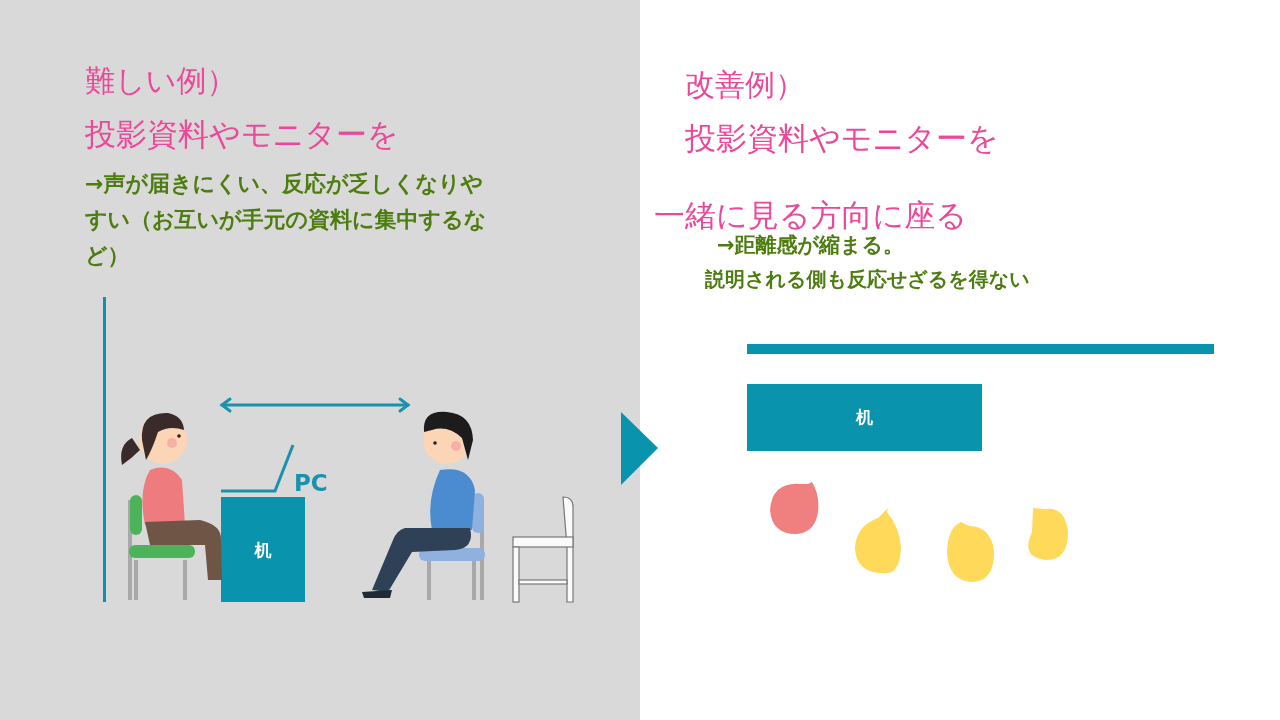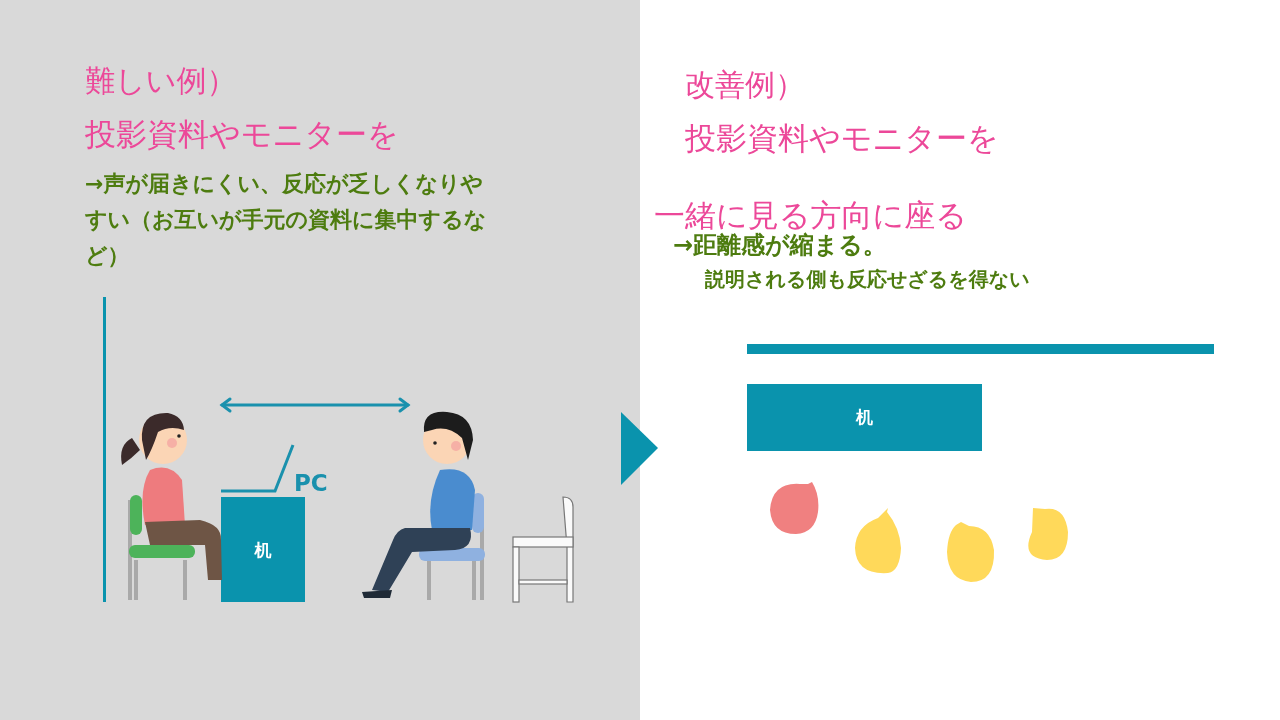--- a/index.html
+++ b/index.html
@@ -86,21 +86,21 @@
 </svg>
 <div class="desk-label" style="left:221px; top:539px; width:84px;">机</div>
 
 <svg class="abs" style="left:620px; top:410px;" width="40" height="78">
   <polygon points="1,2 38,38 1,75" fill="#0a93ad"></polygon>
 </svg>
 
 <div class="heading h-label" style="left:685px; top:62px;text-align:right;">改善例）</div>
 <div class="heading h-main" style="left:685px; top:112px;text-align:right;">投影資料やモニターを</div>
 <div class="heading h-main" style="left:654px; top:168px;margin-top:21px;">一緒に見る方向に座る</div>
-<div class="abs h-sub" style="left:673px; top:229px; font-size:24px;">→距離感が縮まる。</div>
+<div class="abs h-sub" style="left:717px; top:229px; font-size:21px;">→距離感が縮まる。</div>
 <div class="abs h-sub" style="left:685px; top:263px; font-size:20px; white-space:pre;">　説明される側も反応せざるを得ない</div>
 
 <div class="abs" style="left:747px; top:344px; width:467px; height:10px; background:#0a93ad;"></div>
 <div class="abs" style="left:747px; top:384px; width:235px; height:67px; background:#0a93ad;"></div>
 <div class="desk-label" style="left:747px; top:406px; width:235px;">机</div>
 
 <svg class="abs" style="left:760px; top:470px;" width="350" height="130">
   <g>
     <path d="M48 14 L52 12 Q60 25 58 42 Q55 63 36 64 Q12 64 10 40 Q12 12 40 14 Z" fill="#f08080"></path>
   </g>

